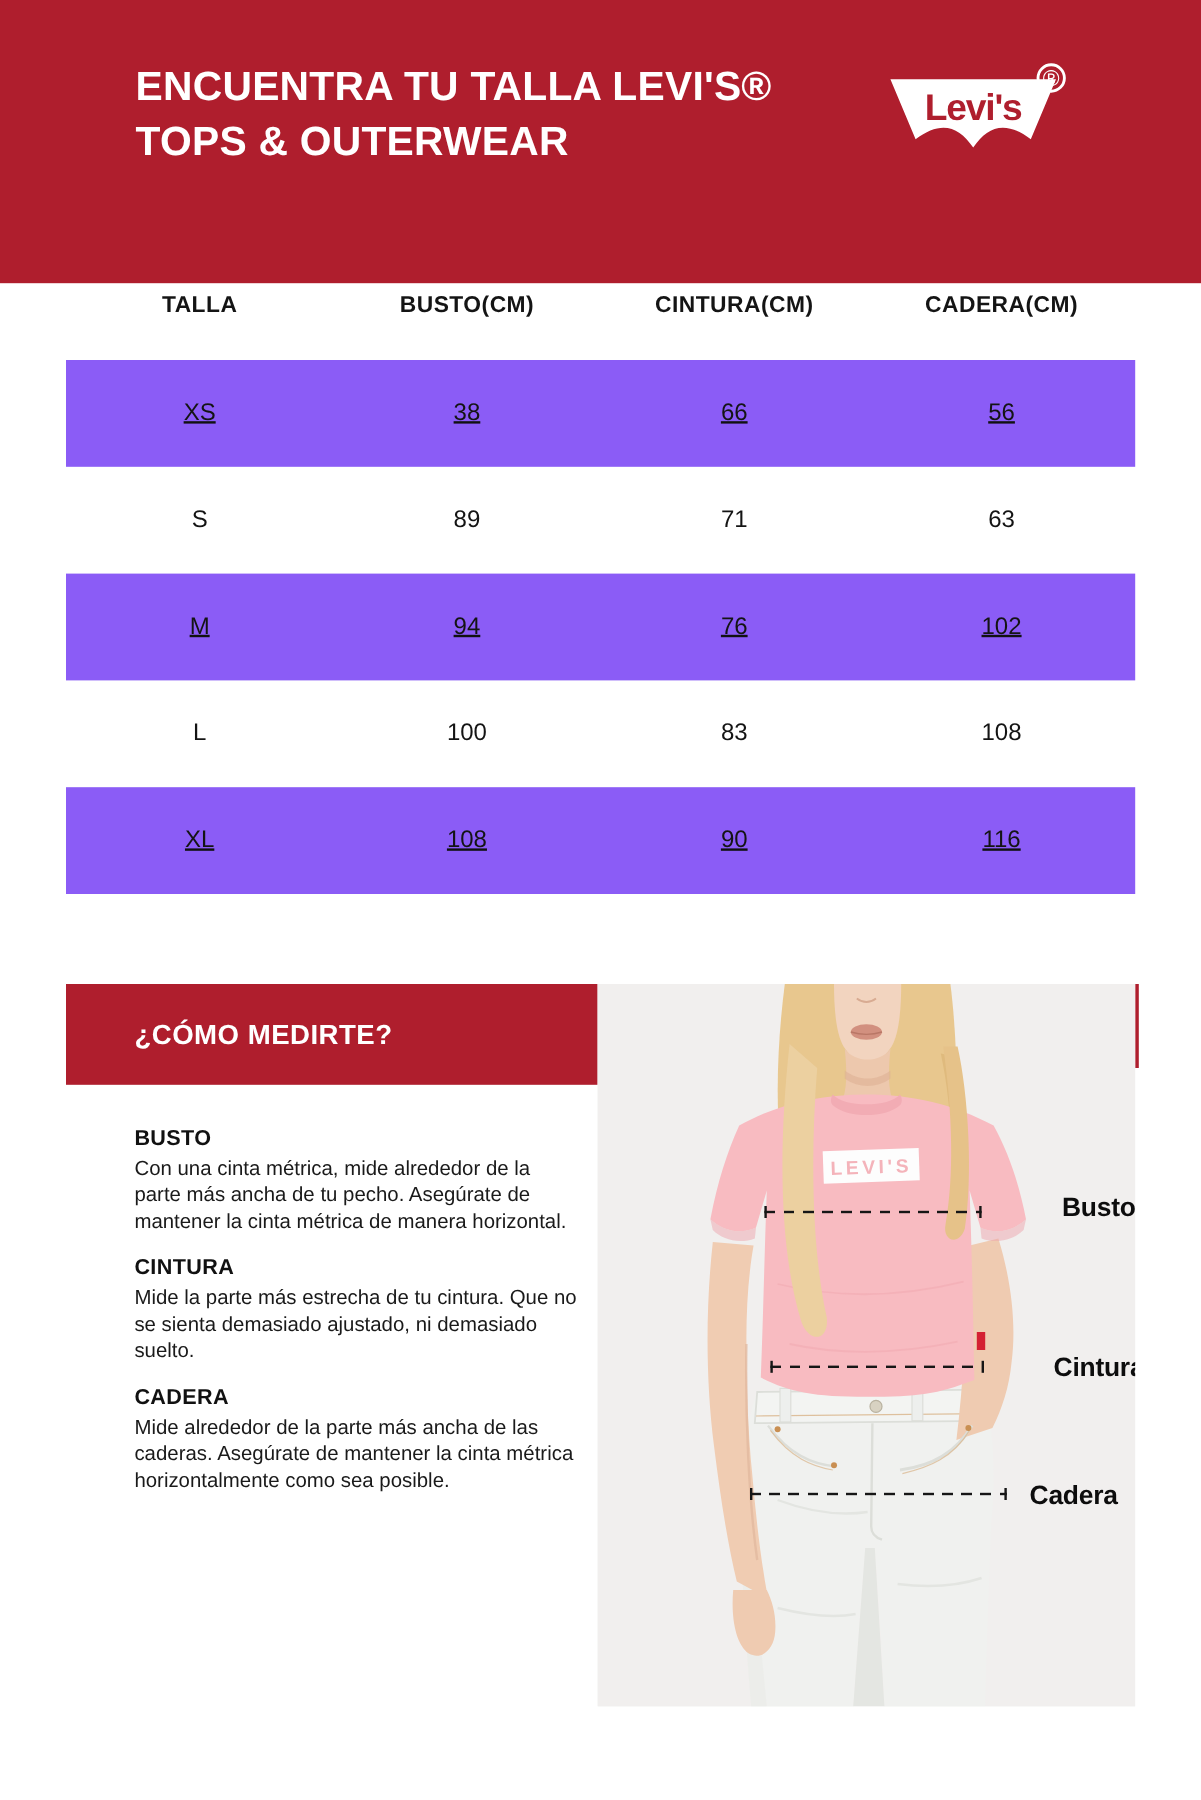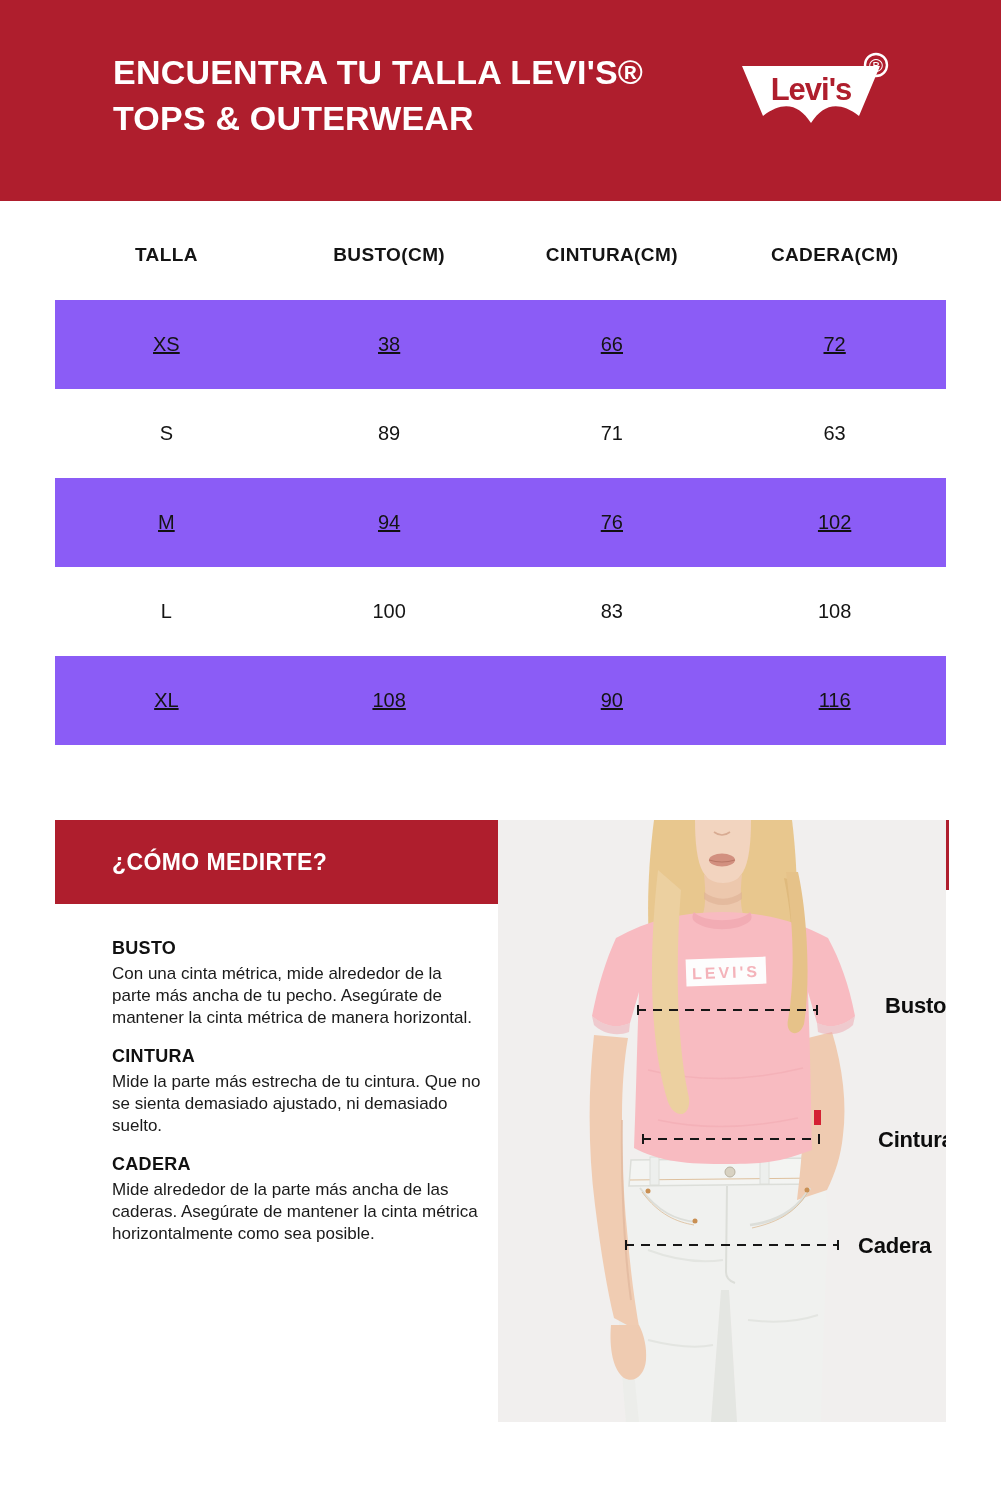--- a/index.html
+++ b/index.html
@@ -7,21 +7,21 @@
     width:1001px;height:1500px;
     background:#ffffff;
     font-family:"Liberation Sans","DejaVu Sans",sans-serif;
     position:relative;
     color:#111;
     -webkit-font-smoothing:antialiased;
   }
   .page{position:absolute;inset:0;width:1001px;height:1500px;overflow:hidden;background:#fff;}
 
   
-  .hero{position:absolute;left:0;top:0;width:1001px;height:201px;background:#AF1E2D;}
+  .hero{position:absolute;left:0;top:0;width:1001px;height:236px;background:#AF1E2D;}
   .hero-title{position:absolute;left:113px;top:49px;color:#fff;font-weight:bold;
     font-size:34px;line-height:46px;letter-spacing:0.2px;}
   .hero-logo{position:absolute;left:740px;top:52px;width:150px;height:84px;}
 
   
   .size-table{position:absolute;left:55px;top:210px;width:891px;}
   .trow{display:grid;grid-template-columns:repeat(4,1fr);align-items:center;}
   .thead{height:90px;}
   .thead .cell{font-weight:bold;font-size:19px;letter-spacing:0.4px;}
   .tbody-row{height:89px;font-size:20px;}
@@ -80,21 +80,21 @@
     <div class="trow thead">
       <div class="cell">TALLA</div>
       <div class="cell">BUSTO(CM)</div>
       <div class="cell">CINTURA(CM)</div>
       <div class="cell">CADERA(CM)</div>
     </div>
     <div class="trow tbody-row stripe">
       <div class="cell">XS</div>
       <div class="cell">38</div>
       <div class="cell">66</div>
-      <div class="cell">72</div>
+      <div class="cell">56</div>
     </div>
     <div class="trow tbody-row">
       <div class="cell">S</div>
       <div class="cell">89</div>
       <div class="cell">71</div>
       <div class="cell">63</div>
     </div>
     <div class="trow tbody-row stripe">
       <div class="cell">M</div>
       <div class="cell">94</div>

